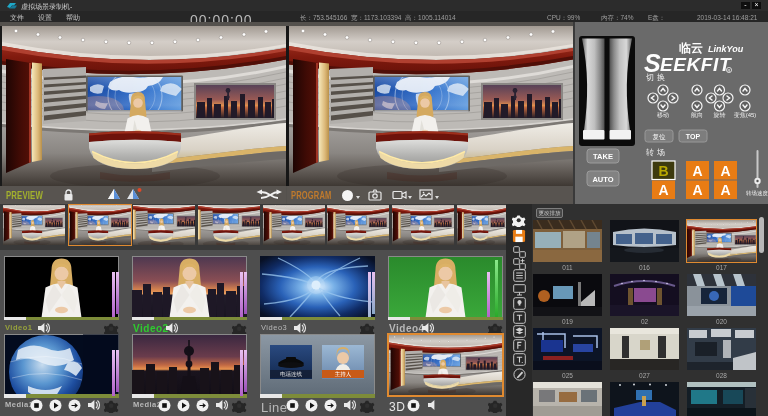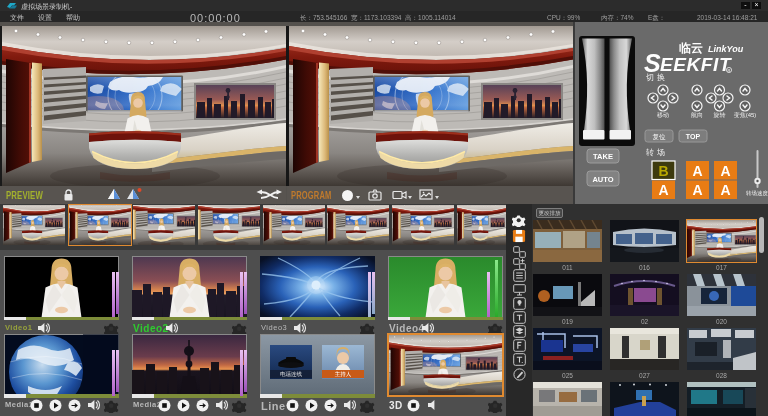--- a/index.html
+++ b/index.html
@@ -247,21 +247,21 @@
       <path d="M3,6.5 l6,0 l2,-3 l-4,0 z" fill="#157a9a"></path>
     </svg>
 <div class="abs" style="left:21px;top:2px;font-size:7px;color:#d0d0d0">虚拟场景录制机-</div>
 <div class="abs" style="left:741px;top:2px;width:9px;height:7px;background:#0e0e0e;color:#fff;font-size:7px;line-height:5px;text-align:center">-</div>
 <div class="abs" style="left:752px;top:2px;width:9px;height:7px;background:#0e0e0e;color:#fff;font-size:7px;line-height:6px;text-align:center">×</div>
 
 <div class="abs" style="left:0;top:11px;width:768px;height:11px;background:#262626"></div>
 <div class="abs" style="left:10px;top:12.5px;font-size:7px;color:#c8c8c8">文件</div>
 <div class="abs" style="left:38px;top:12.5px;font-size:7px;color:#c8c8c8">设置</div>
 <div class="abs" style="left:66px;top:12.5px;font-size:7px;color:#c8c8c8">帮助</div>
-<div class="abs" style="left:190px;top:11.5px;font-size:11px;color:#b8b8b8;letter-spacing:1px">00:00:00</div>
+<div class="abs" style="left:190px;top:11.5px;font-size:14px;color:#b8b8b8;letter-spacing:1px">00:00:00</div>
 <div class="abs" style="left:300px;top:13.5px;font-size:6.5px;color:#9f9f9f">长：753.545166&nbsp;&nbsp;宽：1173.103394&nbsp;&nbsp;高：1005.114014</div>
 <div class="abs" style="left:547px;top:13.5px;font-size:6.5px;color:#9f9f9f">CPU：99%</div>
     <div class="abs" style="left:601px;top:13.5px;font-size:6.5px;color:#9f9f9f">内存：74%</div>
     <div class="abs" style="left:648px;top:13.5px;font-size:6.5px;color:#9f9f9f">E盘：</div>
 <div class="abs" style="left:697px;top:13.5px;font-size:6.5px;color:#9f9f9f">2019-03-14 16:48:21</div>
 
 <div class="abs" style="left:0;top:22px;width:575px;height:182px;background:#54514d"></div>
     <div class="abs" style="left:0;top:26px;width:2px;height:160px;background:#1a1a1a"></div>
     <div class="abs" style="left:286px;top:26px;width:3px;height:160px;background:#161616"></div>
     <div class="abs" style="left:573px;top:22px;width:2px;height:182px;background:#3a3a3a"></div>
@@ -487,22 +487,22 @@
         <div style="width:22px;height:3.5px;background:#e8e8e8"></div>
       </div>
       <div class="abs" style="left:132px;top:394px;width:115px;height:3.5px;background:#7d8c3a">
         <div style="width:22px;height:3.5px;background:#e8e8e8"></div>
       </div>
       <div class="abs" style="left:260px;top:394px;width:115px;height:3.5px;background:#7d8c3a">
         <div style="width:22px;height:3.5px;background:#e8e8e8"></div>
       </div>
       <div class="abs" style="left:5px;top:400px;font-size:7.5px;font-weight:bold;color:#b8b8b8;letter-spacing:0.5px">Media1</div>
       <div class="abs" style="left:133px;top:400px;font-size:7.5px;font-weight:bold;color:#b8b8b8;letter-spacing:0.5px">Media2</div>
-      <div class="abs" style="left:261px;top:400px;font-size:11px;font-weight:bold;color:#b8b8b8;letter-spacing:0.5px">Line</div>
-      <div class="abs" style="left:389px;top:400px;font-size:10px;font-weight:bold;color:#e8e8e8;letter-spacing:0.5px">3D</div>
+      <div class="abs" style="left:261px;top:400px;font-size:13px;font-weight:normal;color:#b8b8b8;letter-spacing:0.5px">Line</div>
+      <div class="abs" style="left:389px;top:400px;font-size:12px;font-weight:normal;color:#e8e8e8;letter-spacing:0.5px">3D</div>
       <svg class="abs" style="left:30px;top:399px" width="13" height="13" viewBox="0 0 13 13">
         <circle cx="6.5" cy="6.5" r="6" fill="#f0f0f0"></circle>
         <rect x="4.2" y="4.2" width="4.6" height="4.6" fill="#111"></rect>
       </svg>
       <svg class="abs" style="left:49px;top:399px" width="13" height="13" viewBox="0 0 13 13">
         <circle cx="6.5" cy="6.5" r="6" fill="#f0f0f0"></circle>
         <path d="M5,3.6 L9.6,6.5 L5,9.4 z" fill="#111"></path>
       </svg>
       <svg class="abs" style="left:68px;top:399px" width="13" height="13" viewBox="0 0 13 13">
         <circle cx="6.5" cy="6.5" r="6" fill="#f0f0f0"></circle>

